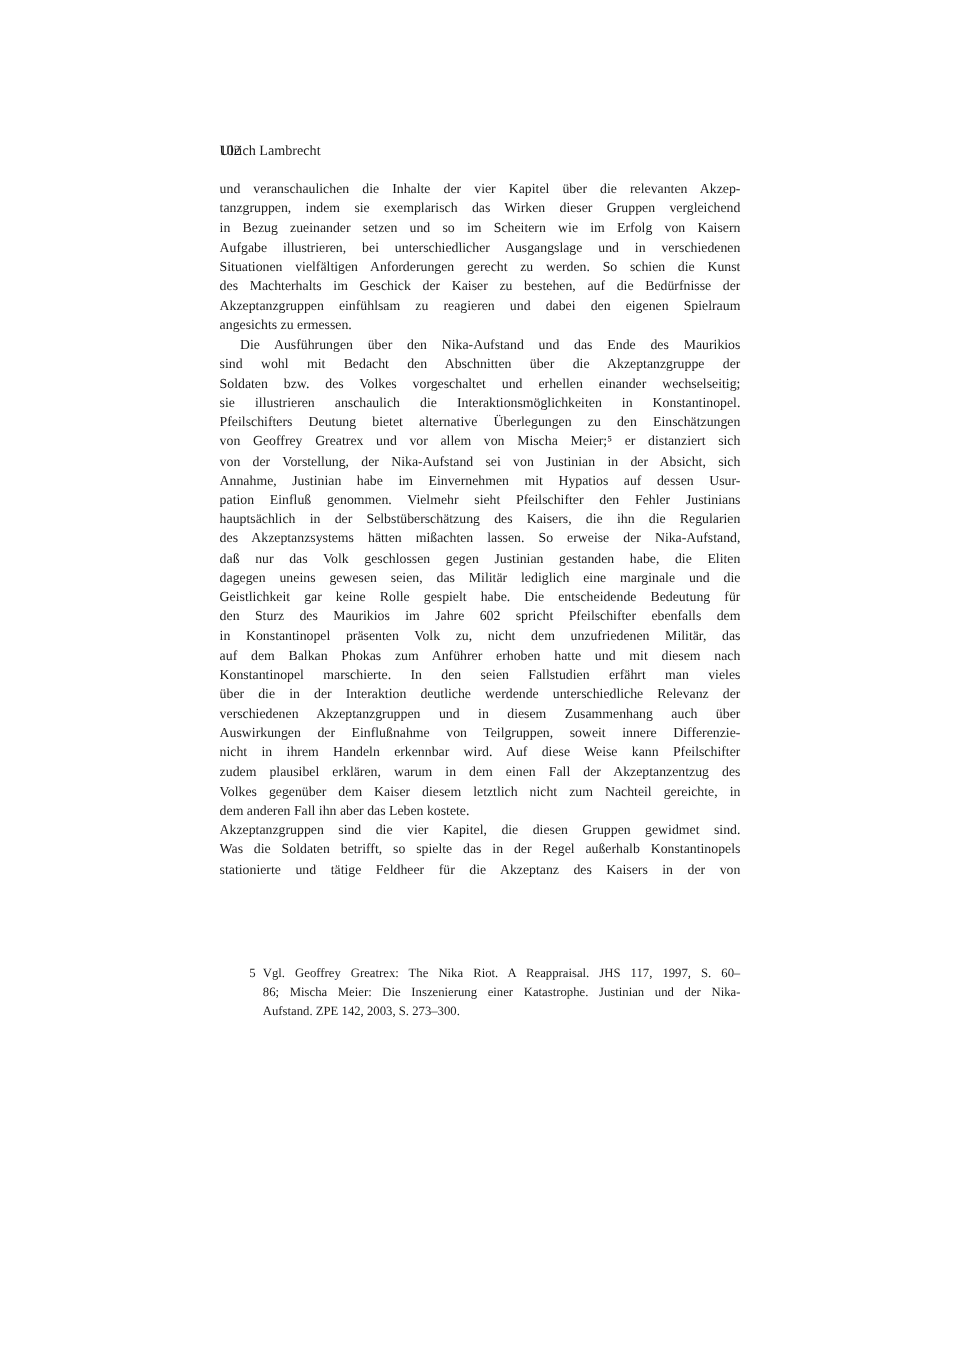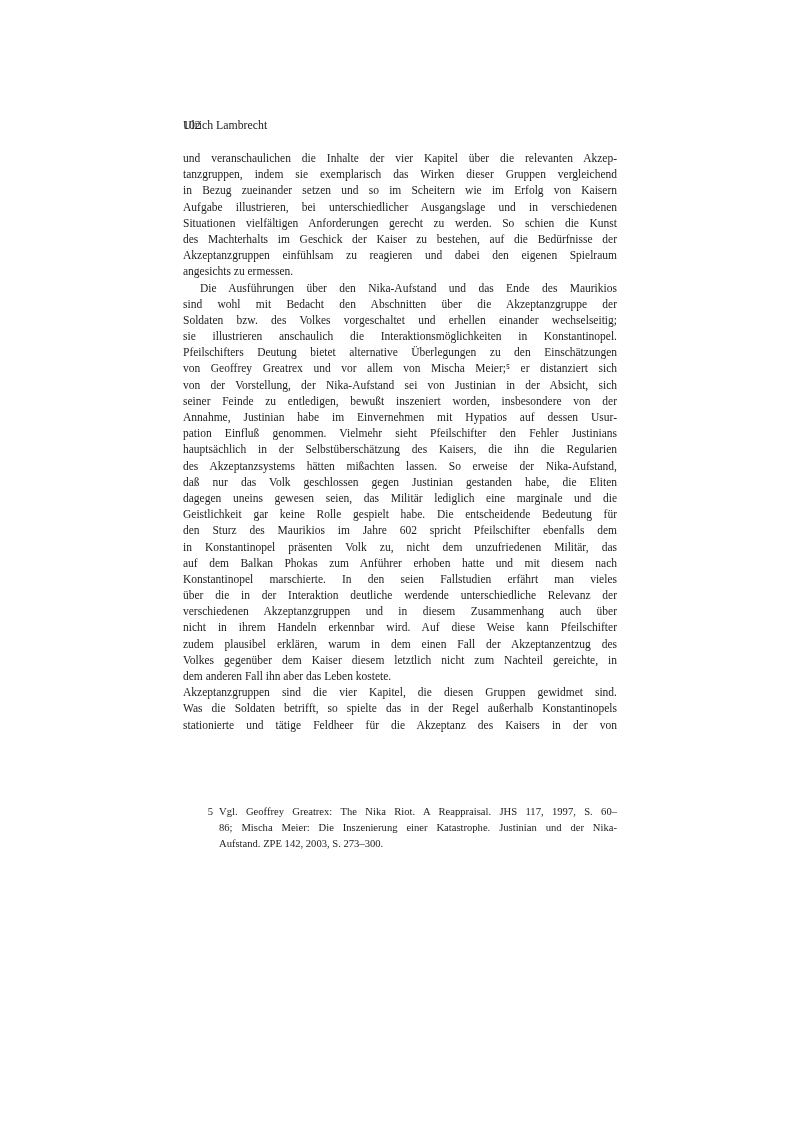--- a/index.html
+++ b/index.html
@@ -105,34 +105,34 @@
         <div class="line  endline">angesichts zu ermessen.</div>
       </div>
       <div class="paragraph">
         <div class="line  indented">Die Ausführungen über den Nika-Aufstand und das Ende des Maurikios</div>
         <div class="line">sind wohl mit Bedacht den Abschnitten über die Akzeptanzgruppe der</div>
         <div class="line">Soldaten bzw. des Volkes vorgeschaltet und erhellen einander wechselseitig;</div>
         <div class="line">sie illustrieren anschaulich die Interaktionsmöglichkeiten in Konstantinopel.</div>
         <div class="line">Pfeilschifters Deutung bietet alternative Überlegungen zu den Einschätzungen</div>
         <div class="line">von Geoffrey Greatrex und vor allem von Mischa Meier;⁵ er distanziert sich</div>
         <div class="line">von der Vorstellung, der Nika-Aufstand sei von Justinian in der Absicht, sich</div>
-        <div class="line">seiner Feinde zu entledigen, bewußt inszeniert worden, insbesondere von der</div>
         <div class="line">Annahme, Justinian habe im Einvernehmen mit Hypatios auf dessen Usur-</div>
         <div class="line">pation Einfluß genommen. Vielmehr sieht Pfeilschifter den Fehler Justinians</div>
         <div class="line">hauptsächlich in der Selbstüberschätzung des Kaisers, die ihn die Regularien</div>
         <div class="line">des Akzeptanzsystems hätten mißachten lassen. So erweise der Nika-Aufstand,</div>
         <div class="line">daß nur das Volk geschlossen gegen Justinian gestanden habe, die Eliten</div>
         <div class="line">dagegen uneins gewesen seien, das Militär lediglich eine marginale und die</div>
         <div class="line">Geistlichkeit gar keine Rolle gespielt habe. Die entscheidende Bedeutung für</div>
         <div class="line">den Sturz des Maurikios im Jahre 602 spricht Pfeilschifter ebenfalls dem</div>
         <div class="line">in Konstantinopel präsenten Volk zu, nicht dem unzufriedenen Militär, das</div>
         <div class="line">auf dem Balkan Phokas zum Anführer erhoben hatte und mit diesem nach</div>
         <div class="line">Konstantinopel marschierte. In den seien Fallstudien erfährt man vieles</div>
         <div class="line">über die in der Interaktion deutliche werdende unterschiedliche Relevanz der</div>
         <div class="line">verschiedenen Akzeptanzgruppen und in diesem Zusammenhang auch über</div>
+        <div class="line">Auswirkungen der Einflußnahme von Teilgruppen, soweit innere Differenzie-</div>
         <div class="line">nicht in ihrem Handeln erkennbar wird. Auf diese Weise kann Pfeilschifter</div>
         <div class="line">zudem plausibel erklären, warum in dem einen Fall der Akzeptanzentzug des</div>
         <div class="line">Volkes gegenüber dem Kaiser diesem letztlich nicht zum Nachteil gereichte, in</div>
         <div class="line  endline">dem anderen Fall ihn aber das Leben kostete.</div>
       </div>
       <div class="paragraph">
         <div class="line">Akzeptanzgruppen sind die vier Kapitel, die diesen Gruppen gewidmet sind.</div>
         <div class="line">Was die Soldaten betrifft, so spielte das in der Regel außerhalb Konstantinopels</div>
         <div class="line">stationierte und tätige Feldheer für die Akzeptanz des Kaisers in der von</div>
       </div>

